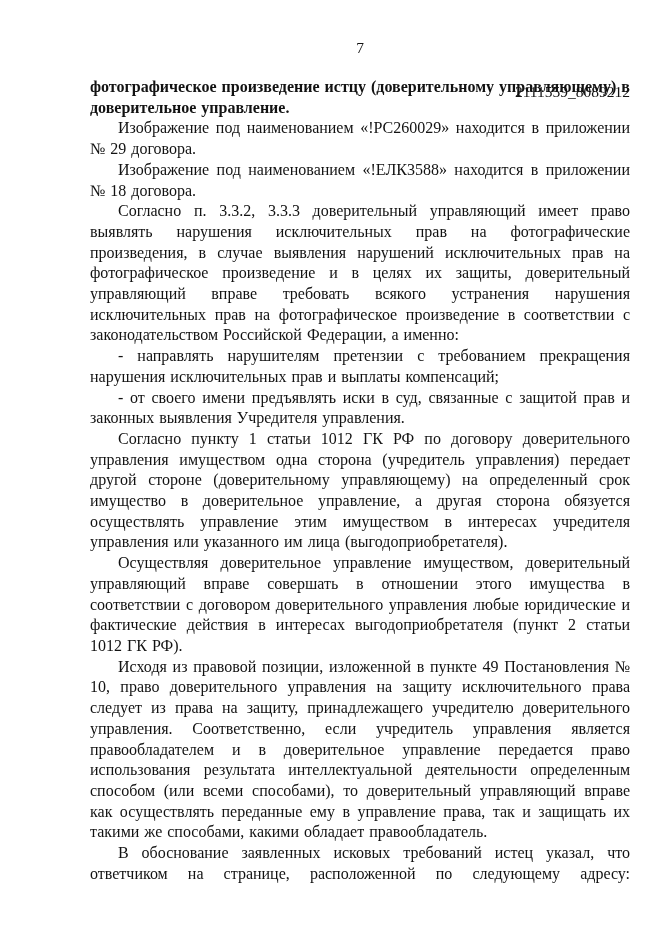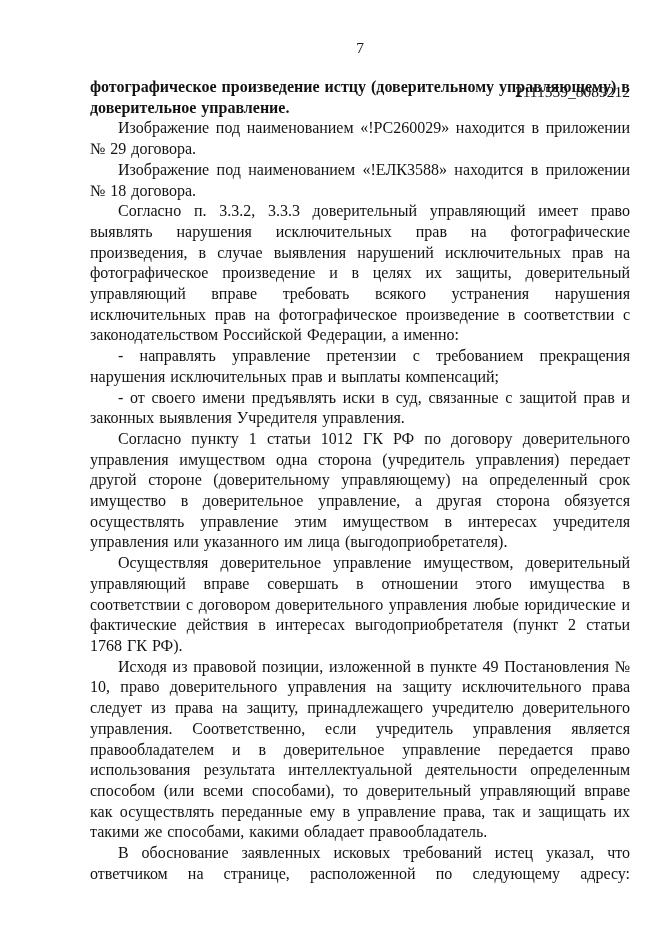--- a/index.html
+++ b/index.html
@@ -68,22 +68,22 @@
     <div class="pageheader">
       <span class="pagenum">7</span>
       <span class="docnum">2111559_8089212</span>
     </div>
 
     <div class="bodytext">
       <p class="noindent">фотографическое произведение истцу (доверительному управляющему) в доверительное управление.</p>
       <p>Изображение под наименованием «!PC260029» находится в приложении № 29 договора.</p>
       <p>Изображение под наименованием «!ЕЛК3588» находится в приложении № 18 договора.</p>
       <p>Согласно п. 3.3.2, 3.3.3 доверительный управляющий имеет право выявлять нарушения исключительных прав на фотографические произведения, в случае выявления нарушений исключительных прав на фотографическое произведение и в целях их защиты, доверительный управляющий вправе требовать всякого устранения нарушения исключительных прав на фотографическое произведение в соответствии с законодательством Российской Федерации, а именно:</p>
-      <p>- направлять управление претензии с требованием прекращения нарушения исключительных прав и выплаты компенсаций;</p>
+      <p>- направлять нарушителям претензии с требованием прекращения нарушения исключительных прав и выплаты компенсаций;</p>
       <p>- от своего имени предъявлять иски в суд, связанные с защитой прав и законных выявления Учредителя управления.</p>
       <p>Согласно пункту 1 статьи 1012 ГК РФ по договору доверительного управления имуществом одна сторона (учредитель управления) передает другой стороне (доверительному управляющему) на определенный срок имущество в доверительное управление, а другая сторона обязуется осуществлять управление этим имуществом в интересах учредителя управления или указанного им лица (выгодоприобретателя).</p>
-      <p>Осуществляя доверительное управление имуществом, доверительный управляющий вправе совершать в отношении этого имущества в соответствии с договором доверительного управления любые юридические и фактические действия в интересах выгодоприобретателя (пункт 2 статьи 1768 ГК РФ).</p>
+      <p>Осуществляя доверительное управление имуществом, доверительный управляющий вправе совершать в отношении этого имущества в соответствии с договором доверительного управления любые юридические и фактические действия в интересах выгодоприобретателя (пункт 2 статьи 1012 ГК РФ).</p>
       <p>Исходя из правовой позиции, изложенной в пункте 49 Постановления № 10, право доверительного управления на защиту исключительного права следует из права на защиту, принадлежащего учредителю доверительного управления. Соответственно, если учредитель управления является правообладателем и в доверительное управление передается право использования результата интеллектуальной деятельности определенным способом (или всеми способами), то доверительный управляющий вправе как осуществлять переданные ему в управление права, так и защищать их такими же способами, какими обладает правообладатель.</p>
       <p class="stretch-last">В обоснование заявленных исковых требований истец указал, что ответчиком на странице, расположенной по следующему адресу:</p>
     </div>
 
   </div>
 </div>
 
 </body></html>

